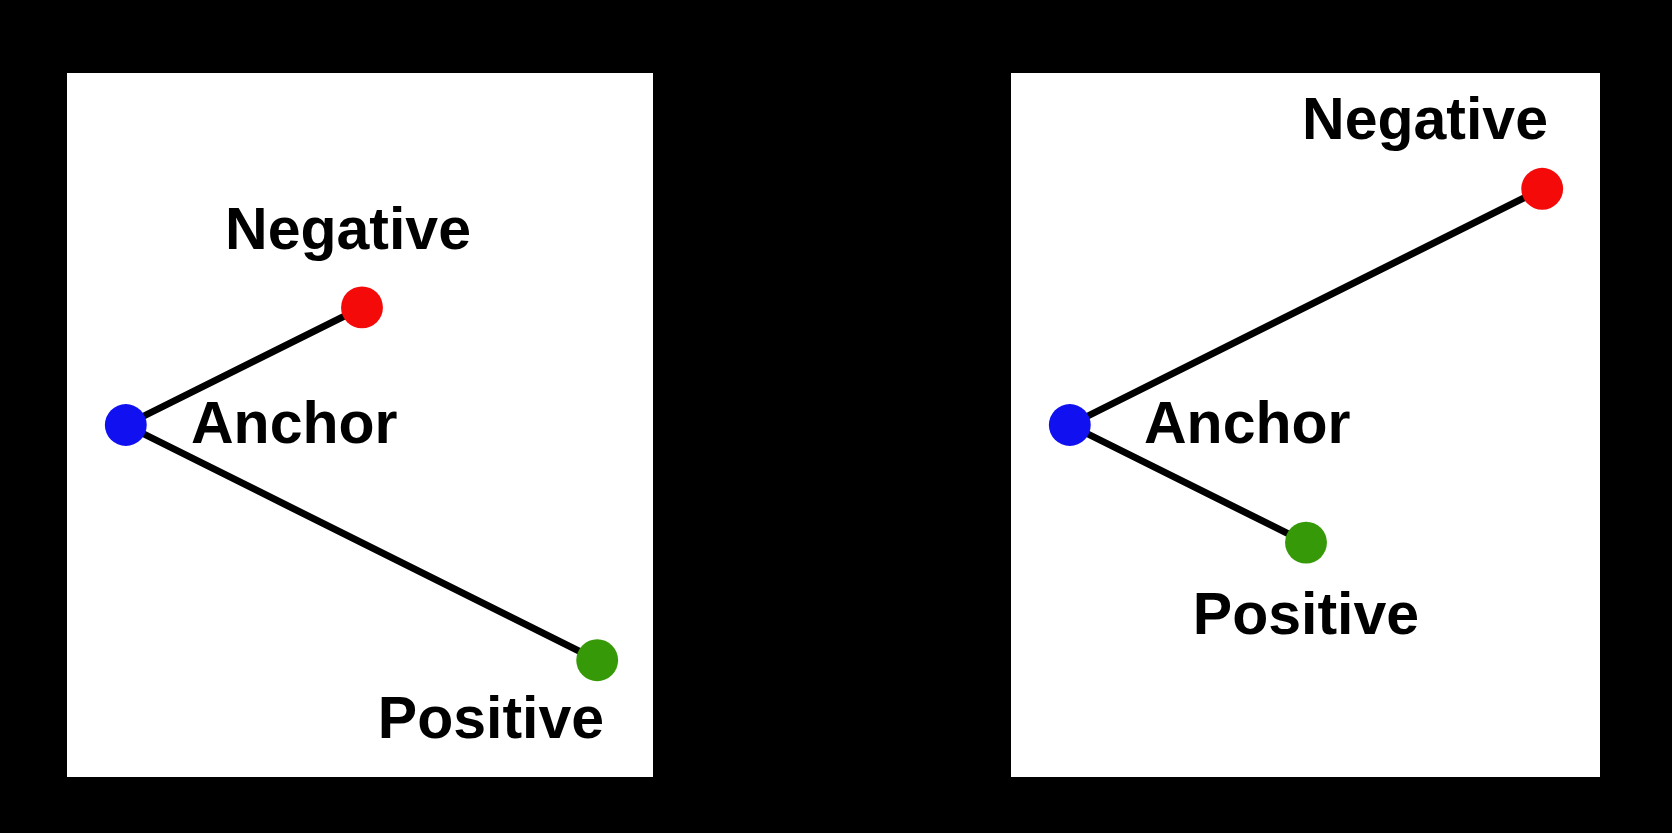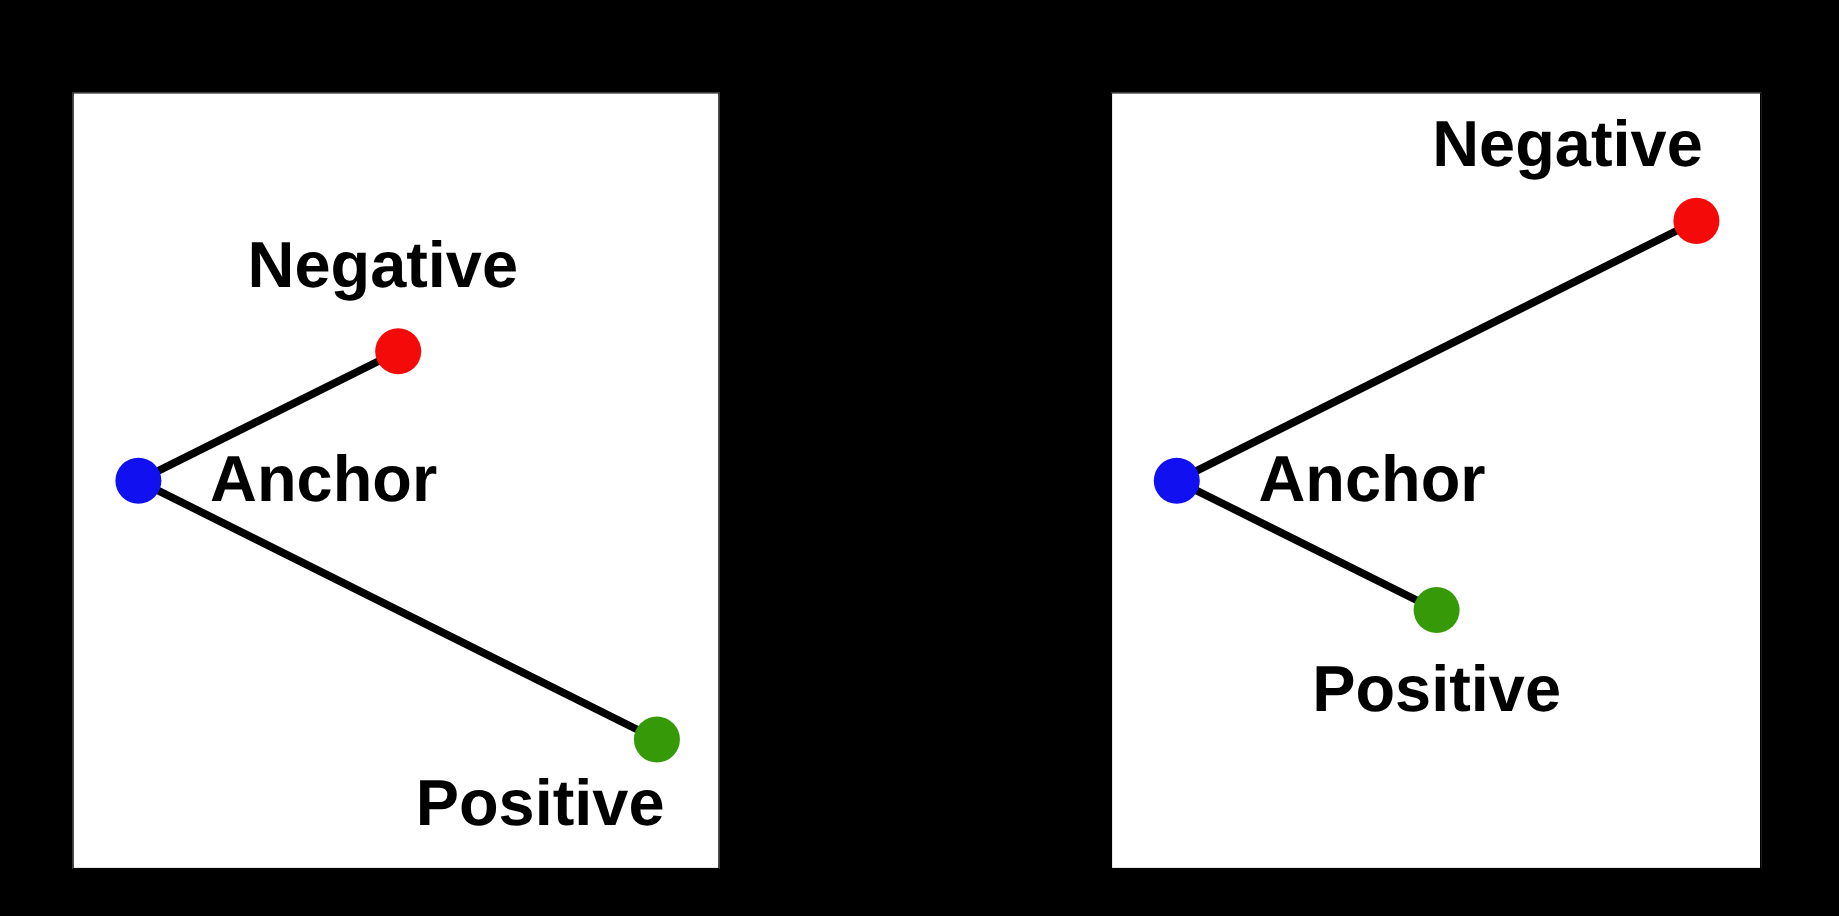--- a/index.html
+++ b/index.html
@@ -5,21 +5,21 @@
   html, body { margin: 0; padding: 0; }
   body {
     width: 1672px; height: 833px;
     background: #000000;
     position: relative;
     overflow: hidden;
     font-family: "Liberation Sans", sans-serif;
   }
   .panel {
     position: absolute;
-    top: 84px;
+    top: 72px;
     height: 706px;
     background: #ffffff;
     border: 1px solid #000000;
     box-sizing: border-box;
   }
   .panel-left  { left: 66px;  width: 588px; }
   .panel-right { left: 1010px; width: 591px; }
   .panel svg { position: absolute; left: 0; top: 0; width: 100%; height: 100%; }
   .pt-label {
     position: absolute;

